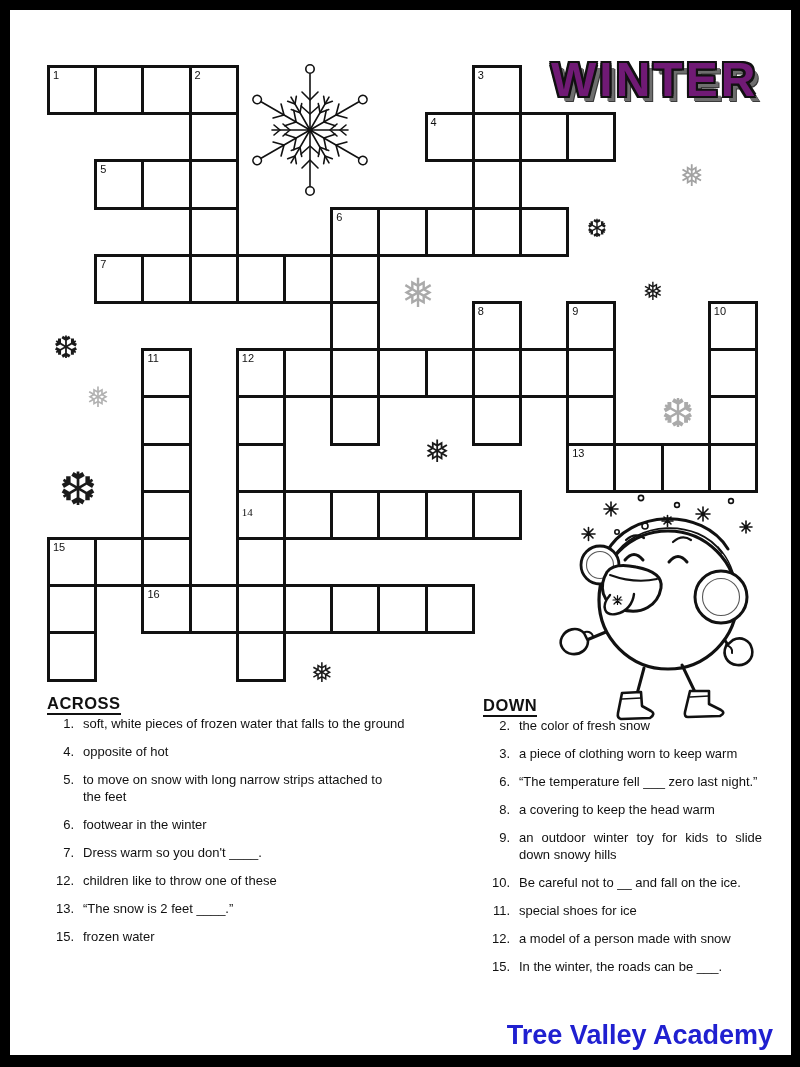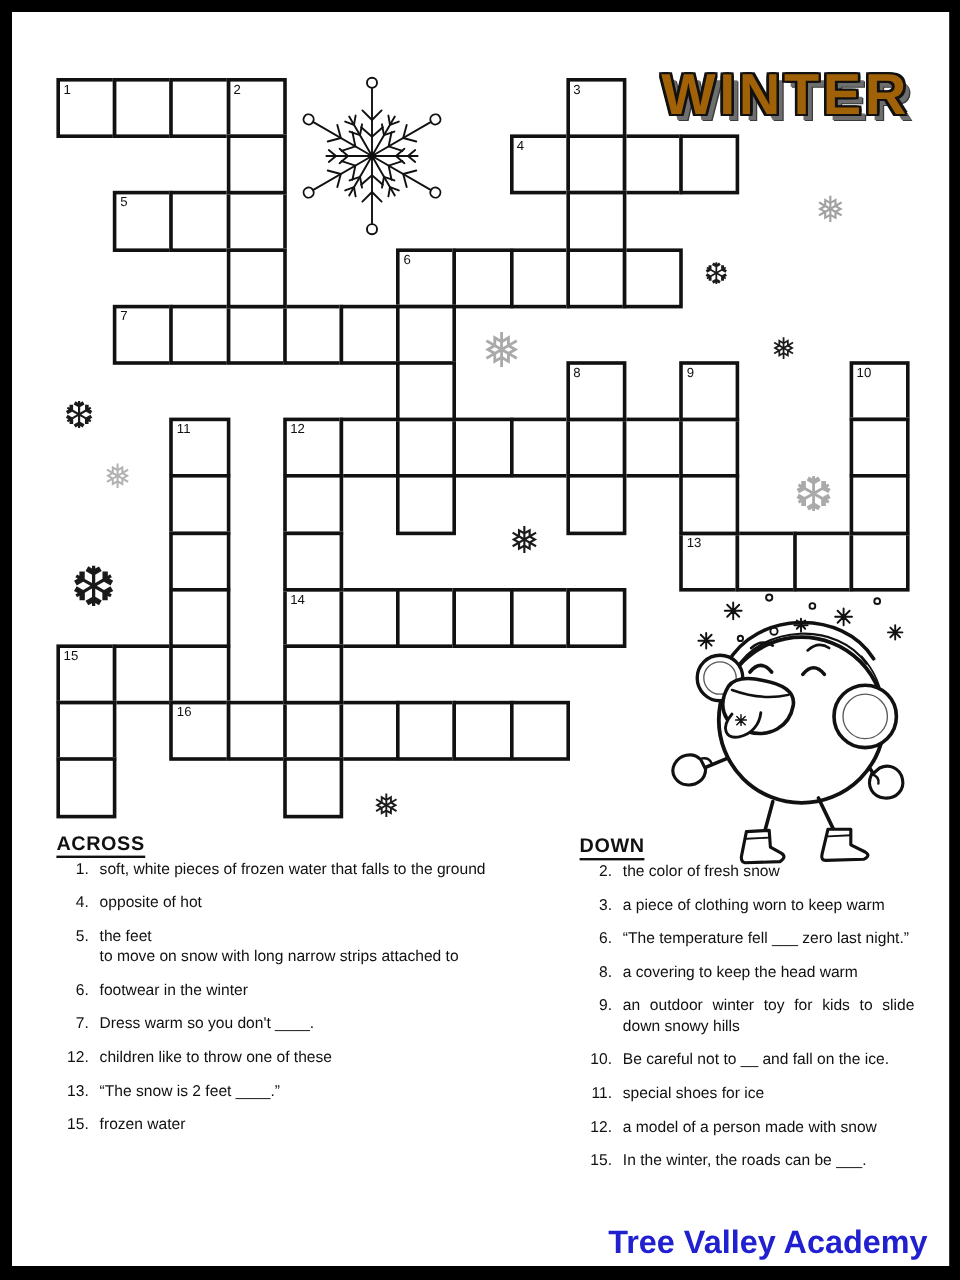--- a/index.html
+++ b/index.html
@@ -11,21 +11,21 @@
   .frame{position:absolute;background:#000;}
   .frame.top{left:0;top:0;width:800px;height:10px;}
   .frame.left{left:0;top:0;width:10px;height:1067px;}
   .frame.right{left:791px;top:0;width:9px;height:1067px;}
   .frame.bottom{left:0;top:1055px;width:800px;height:12px;}
 
   
   #title{
     position:absolute;left:551px;top:52px;
     font-size:48px;font-weight:bold;letter-spacing:3px;
-    color:#a16207;
+    color:#701a75;
     text-shadow:
       -2px -2px 0 #111,2px -2px 0 #111,-2px 2px 0 #111,2px 2px 0 #111,
       -2px 0 0 #111,2px 0 0 #111,0 -2px 0 #111,0 2px 0 #111,
       5px 5px 0 #6e6e6e,6px 6px 0 #3a3a3a;
     white-space:nowrap;
   }
 
   
   .cell{
     position:absolute;box-sizing:border-box;border:3px solid #111;background:#fff;
@@ -155,21 +155,21 @@
       <span class="cellnum" style="left: 430.6px; top: 116.2px;">4</span>
       <span class="cellnum" style="left: 100.2px; top: 163.4px;">5</span>
       <span class="cellnum" style="left: 336.2px; top: 210.6px;">6</span>
       <span class="cellnum" style="left: 100.2px; top: 257.8px;">7</span>
       <span class="cellnum" style="left: 477.8px; top: 305px;">8</span>
       <span class="cellnum" style="left: 572.2px; top: 305px;">9</span>
       <span class="cellnum" style="left: 713.8px; top: 305px;">10</span>
       <span class="cellnum" style="left: 147.4px; top: 352.2px;">11</span>
       <span class="cellnum" style="left: 241.8px; top: 352.2px;">12</span>
       <span class="cellnum" style="left: 572.2px; top: 446.6px;">13</span>
-      <span class="cellnum" style="left: 241.8px; top: 494px;">14</span>
+      <span class="cellnum" style="left: 241.8px; top: 506px; font-family: Liberation Serif, serif;">14</span>
       <span class="cellnum" style="left: 53px; top: 541px; text-align: right;">15</span>
       <span class="cellnum" style="left: 147.4px; top: 588.2px;">16</span>
     </div>
 
   <div>
       <span class="flake" style="left: 692px; top: 176px; font-size: 30px; color: rgb(162, 162, 162);">❅</span>
       <span class="flake" style="left: 597px; top: 228px; font-size: 25px; color: rgb(26, 26, 26);">❆</span>
       <span class="flake" style="left: 418px; top: 293px; font-size: 40px; color: rgb(170, 170, 170);">❅</span>
       <span class="flake" style="left: 653px; top: 291px; font-size: 25px; color: rgb(26, 26, 26);">❅</span>
       <span class="flake" style="left: 66px; top: 347px; font-size: 31px; color: rgb(26, 26, 26);">❆</span>
@@ -276,22 +276,22 @@
         </div>
         <div class="clue">
           <span class="clue-num">4.</span>
           <span class="clue-text">
             <div class="clue-line">opposite of hot</div>
           </span>
         </div>
         <div class="clue">
           <span class="clue-num">5.</span>
           <span class="clue-text">
+            <div class="clue-line">to move on snow with long narrow strips attached to</div>
             <div class="clue-line">the feet</div>
-            <div class="clue-line">to move on snow with long narrow strips attached to</div>
           </span>
         </div>
         <div class="clue">
           <span class="clue-num">6.</span>
           <span class="clue-text">
             <div class="clue-line">footwear in the winter</div>
           </span>
         </div>
         <div class="clue">
           <span class="clue-num">7.</span>

